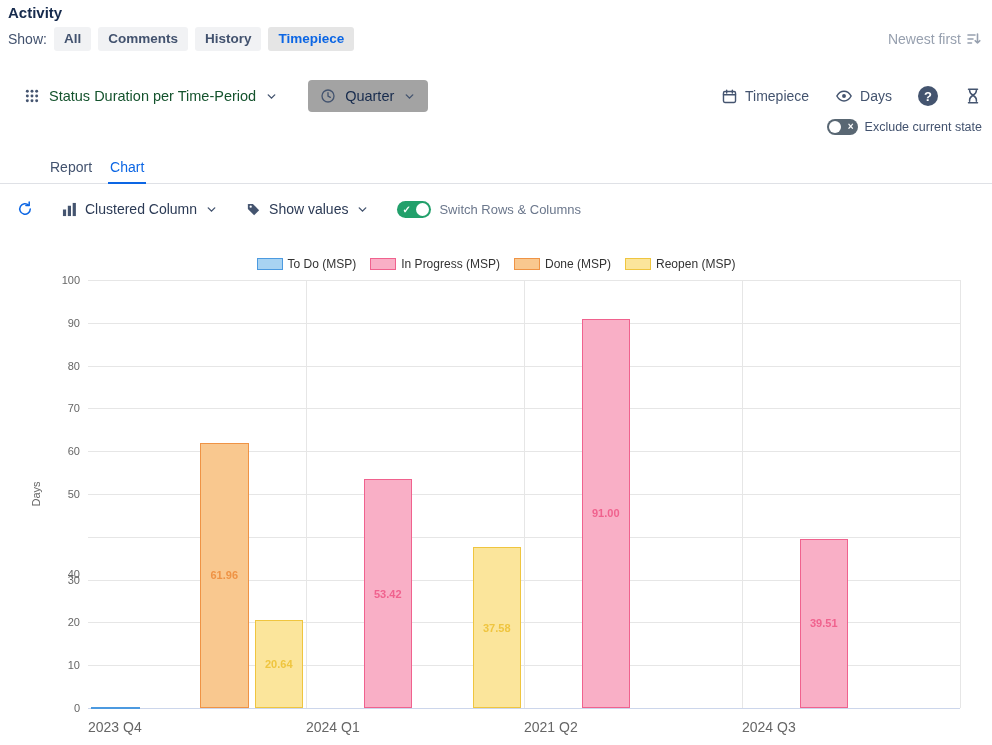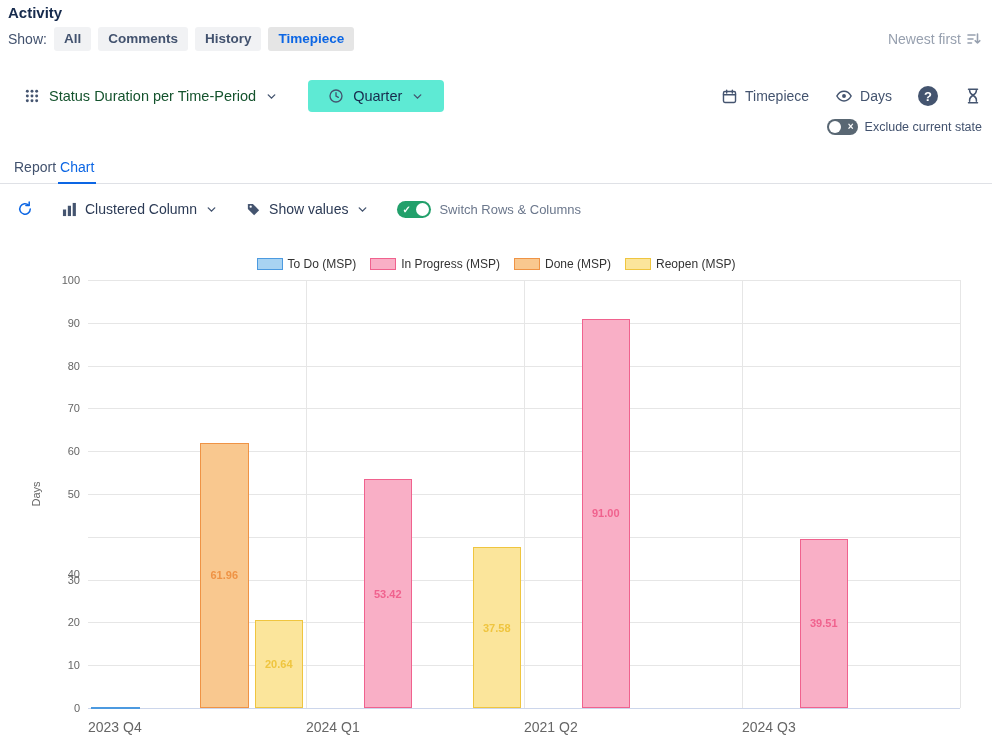--- a/index.html
+++ b/index.html
@@ -14,36 +14,36 @@
   .row-show { position:absolute; left:8px; right:10px; top:26px; height:26px; display:flex; align-items:center; gap:7px; color:#42526E; }
   .chip {
     border:none; border-radius:3px; background:#F1F2F4; color:#42526E;
     font-family:inherit; font-size:13.5px; font-weight:600; padding:5px 10px; cursor:pointer; line-height:1;
   }
   .chip.active { background:#e5e5e5; color:#0C66E4; }
   .newest { margin-left:auto; display:flex; align-items:center; gap:5px; color:#97A0AF; font-size:14px; }
   
   .row-toolbar { position:absolute; left:24px; right:10px; top:78px; height:36px; display:flex; align-items:center; }
   .selector { display:flex; align-items:center; gap:9px; font-size:14.5px; font-weight:500; color:#14532d; cursor:pointer; }
-  .quarter-btn { margin-left:30px; background:#5eead4; border-radius:4px; padding:8px 20px; display:flex; align-items:center; gap:9px; font-size:14.5px; font-weight:500; cursor:pointer; }
+  .quarter-btn { margin-left:30px; background:#a3a3a3; border-radius:4px; padding:8px 12px; display:flex; align-items:center; gap:9px; font-size:14.5px; font-weight:500; cursor:pointer; }
   .toolbar-right { margin-left:auto; display:flex; align-items:center; gap:26px; color:#44546F; }
   .tb-item { display:flex; align-items:center; gap:7px; font-size:14px; font-weight:500; color:#44546F; cursor:pointer; }
   .help-circle { width:20px; height:20px; border-radius:50%; background:#44546F; color:#fff; font-size:13px; font-weight:bold; display:flex; align-items:center; justify-content:center; cursor:pointer; }
   
   .row-exclude { position:absolute; right:10px; top:119px; display:flex; align-items:center; gap:7px; font-size:12.5px; color:#42526E; }
   .toggle { position:relative; border-radius:9px; cursor:pointer; }
   .toggle.off { width:31px; height:16px; background:#596773; }
   .toggle.off .knob { position:absolute; left:2px; top:2px; width:12px; height:12px; border-radius:50%; background:#fff; }
   .toggle.off .mark { position:absolute; right:4px; top:1px; color:#fff; font-size:10px; line-height:14px; font-weight:bold; }
   .toggle.on { width:34px; height:17px; background:#22A06B; }
   .toggle.on .knob { position:absolute; right:2px; top:2px; width:13px; height:13px; border-radius:50%; background:#fff; }
   .toggle.on .mark { position:absolute; left:5px; top:2px; color:#fff; font-size:10px; line-height:13px; font-weight:bold; }
   
-  .row-tabs { position:absolute; left:0; right:0; top:152px; height:32px; display:flex; align-items:flex-end; border-bottom:1px solid #DFE1E6; }
-  .tab { margin-left:0; padding:0 2px 9px 2px; font-size:14px; color:#42526E; cursor:pointer; margin-bottom:-1px; }
+  .row-tabs { position:absolute; left:0; right:0; top:152px; height:32px; display:flex; align-items:flex-end; border-bottom:1px solid #DFE1E6;padding-left:36px; }
+  .tab { margin-left:14px; padding:0 2px 9px 2px; font-size:14px; color:#42526E; cursor:pointer; margin-bottom:-1px; }
   .tab:first-of-type { margin-left:12px; }
   .tab.active { color:#0C66E4; font-weight:500; border-bottom:2px solid #0C66E4; padding-bottom:7px; }
   
   .row-charttools { position:absolute; left:16px; top:195px; height:28px; display:flex; align-items:center; gap:28px; }
   .ct-item { display:flex; align-items:center; gap:8px; font-size:14px; font-weight:500; color:#2B3A55; cursor:pointer; }
   .switch-group { display:flex; align-items:center; gap:8px; }
   .switch-label { font-size:13px; color:#6B778C; }
   
   #legend { position:absolute; left:0; right:0; top:257px; display:flex; justify-content:center; align-items:center; gap:14px; }
   .legend-item { display:flex; align-items:center; gap:5px; cursor:pointer; }

